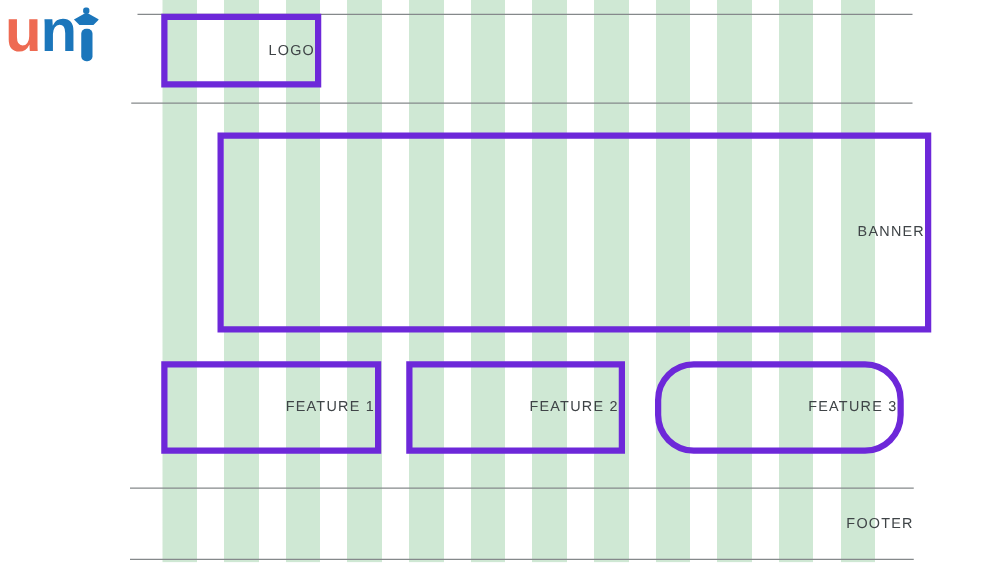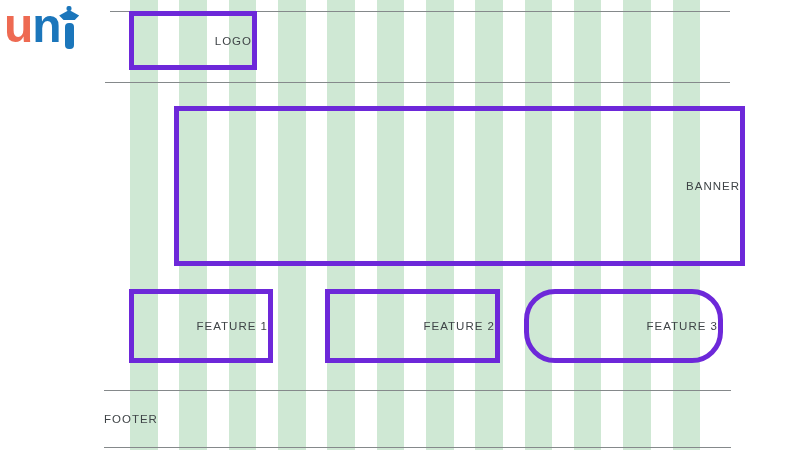--- a/index.html
+++ b/index.html
@@ -25,26 +25,26 @@
     display:flex;align-items:center;justify-content:flex-end;
   }
   .wlabel{
     font-size:11.5px;letter-spacing:1px;color:#3f4447;white-space:nowrap;
   }
   .logo-box{left:129px;top:11px;width:128px;height:59px;}
   .nav-box{left:277px;top:50px;width:453px;height:32px;
     border-right:none;border-bottom:none;}
   .banner-box{left:129px;top:106px;width:571px;height:160px;margin-left:45px;}
   .feature-box{top:289px;height:74px;}
-  .feature-1{left:129px;width:144px;}
+  .feature-1{left:129px;width:176px;}
   .feature-2{left:325px;width:175px;}
   .feature-3{left:524px;width:199px;border-radius:31px;}
   .footer-area{
     position:absolute;left:104px;top:412px;width:627px;height:14px;
-    display:flex;align-items:center;justify-content:flex-start;
+    display:flex;align-items:center;justify-content:flex-end;
   }
   
   .brand{
     position:absolute;left:4px;top:2px;line-height:1;
     font-weight:bold;font-size:48px;letter-spacing:-1px;
     font-family:"Liberation Sans",sans-serif;display:flex;align-items:baseline;
   }
   .b-u{color:#ee6a52;}
   .b-blue{color:#1b76bb;}
   .b-i{

